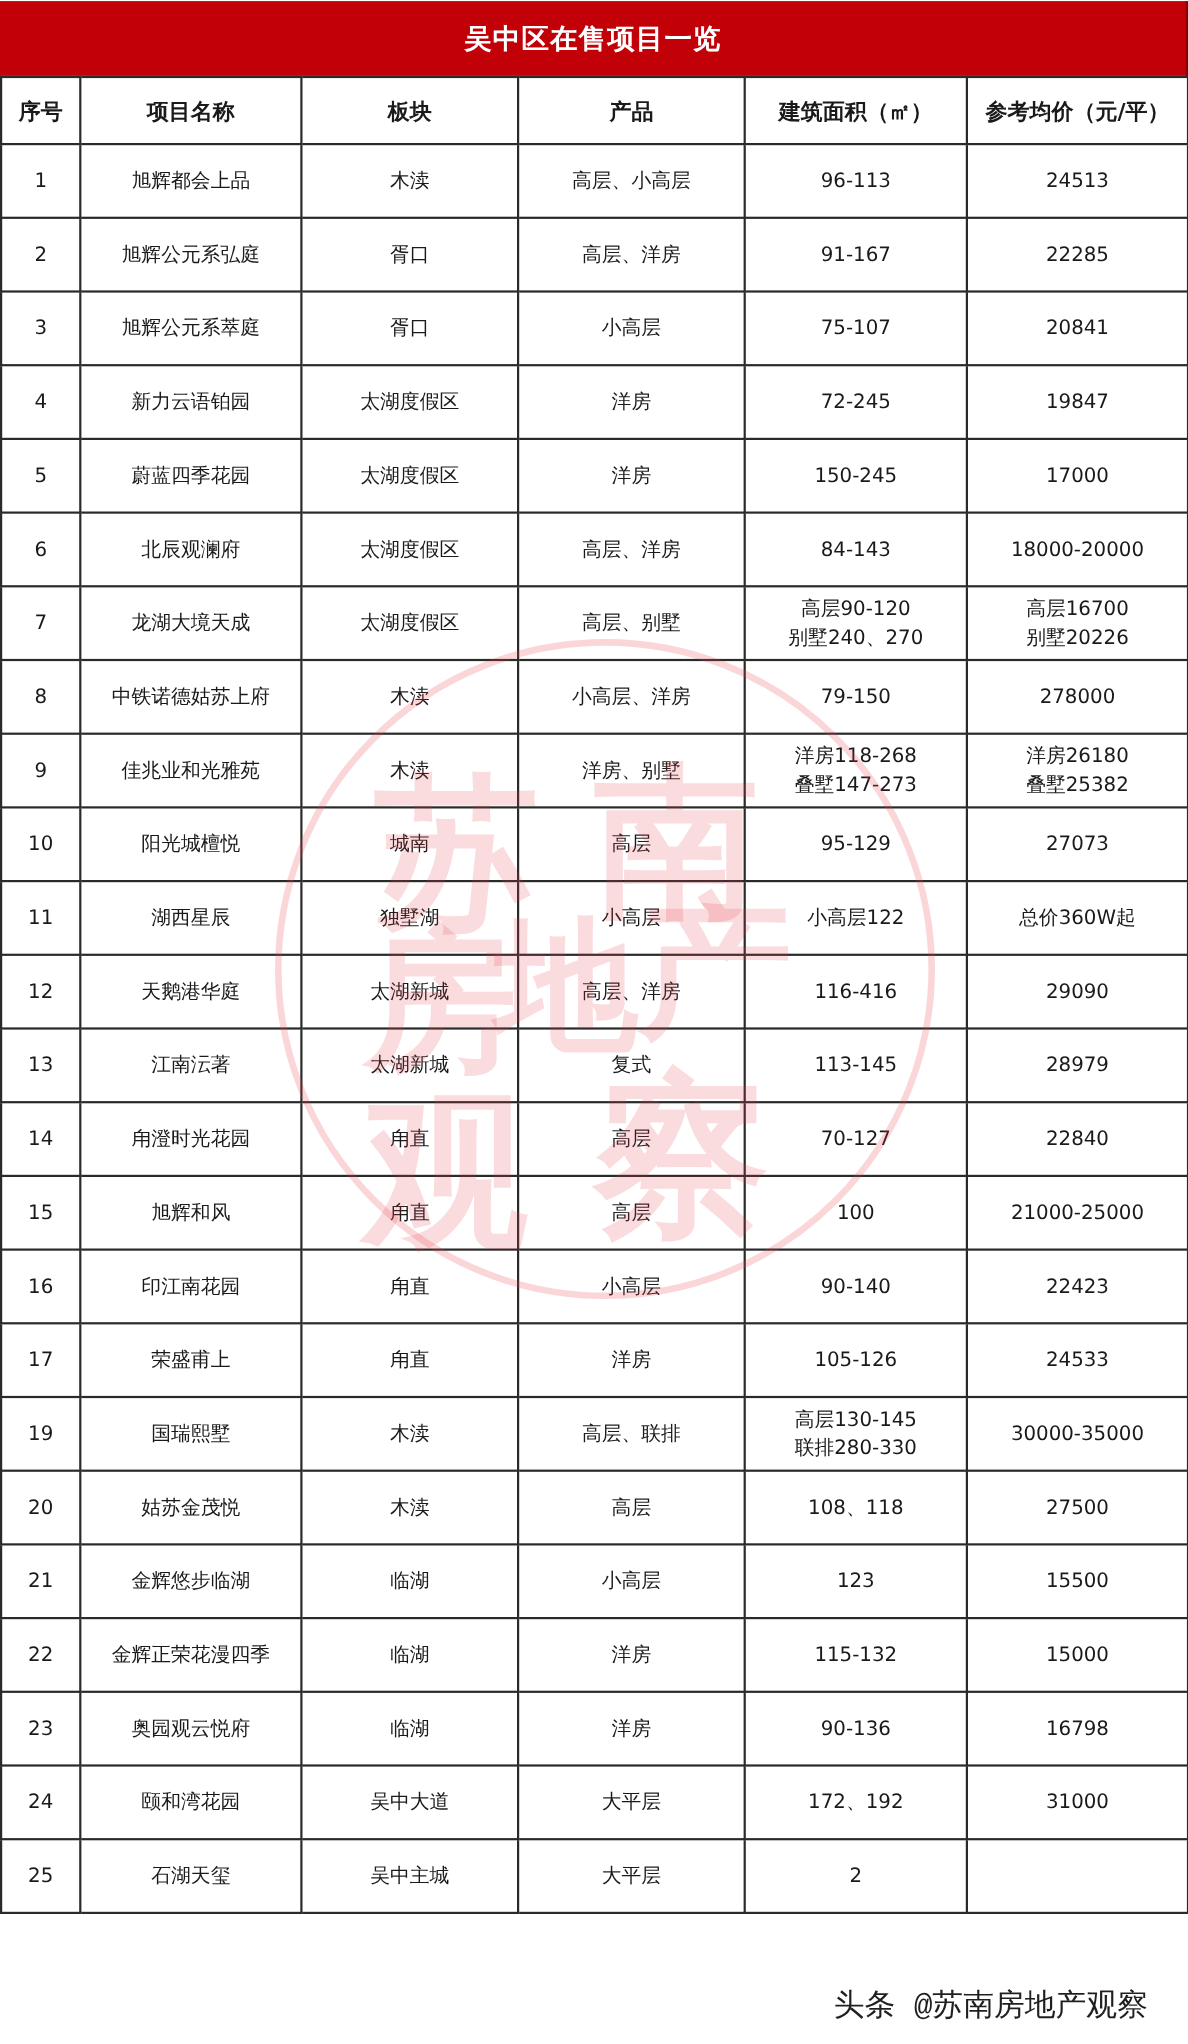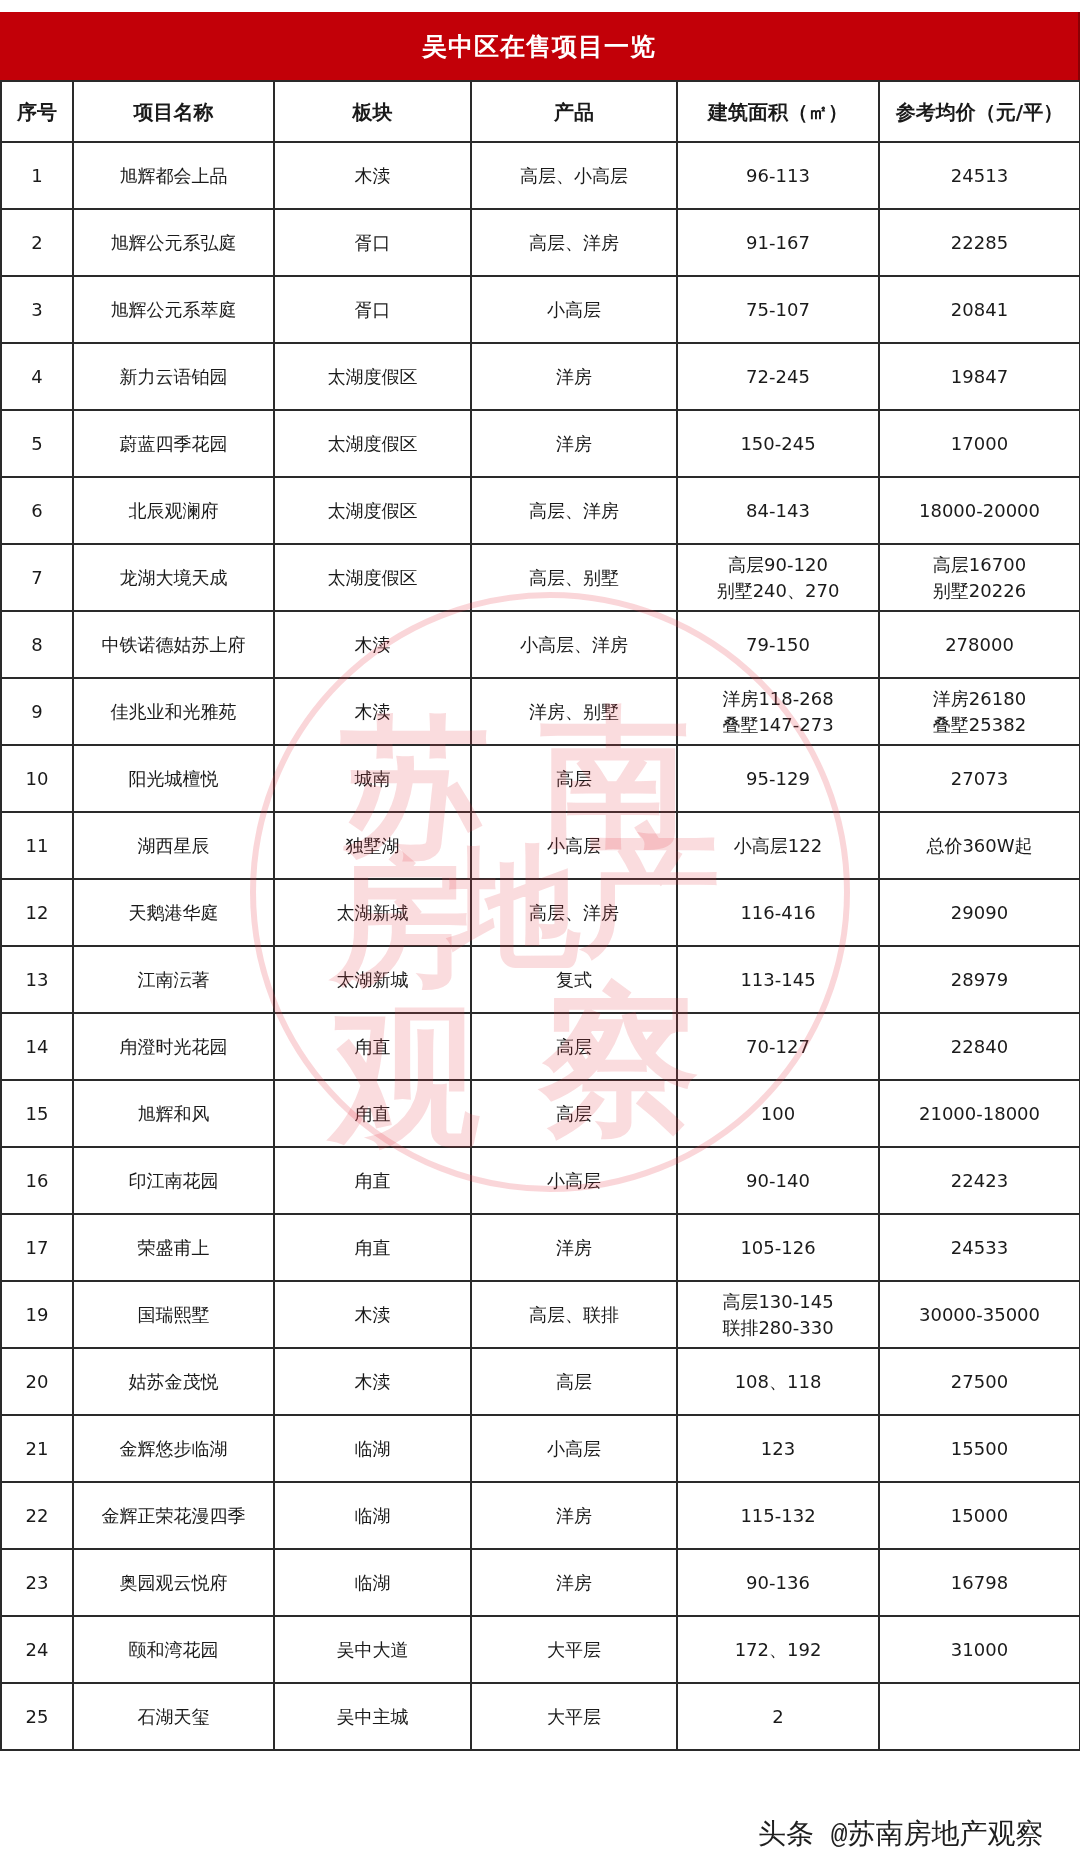--- a/index.html
+++ b/index.html
@@ -11,21 +11,21 @@
       width: 1080px;
       height: 1858px;
       position: relative;
       overflow: hidden;
       font-family: "DejaVu Sans", "Liberation Sans", sans-serif;
       color: #1a1a1a;
     }
     .sheet {
       position: absolute;
       left: 0;
-      top: 12px;
+      top: 1px;
       width: 1080px;
       height: 1422px;
     }
     .title-bar {
       position: absolute;
       left: 0;
       top: 0;
       width: 1078px;
       height: 68px;
       background: #c20008;
@@ -242,21 +242,21 @@
           <td>高层</td>
           <td class="num">70-127</td>
           <td class="num">22840</td>
         </tr>
         <tr>
           <td class="num">15</td>
           <td>旭辉和风</td>
           <td>甪直</td>
           <td>高层</td>
           <td class="num">100</td>
-          <td class="num">21000-18000</td>
+          <td class="num">21000-25000</td>
         </tr>
         <tr>
           <td class="num">16</td>
           <td>印江南花园</td>
           <td>甪直</td>
           <td>小高层</td>
           <td class="num">90-140</td>
           <td class="num">22423</td>
         </tr>
         <tr>

